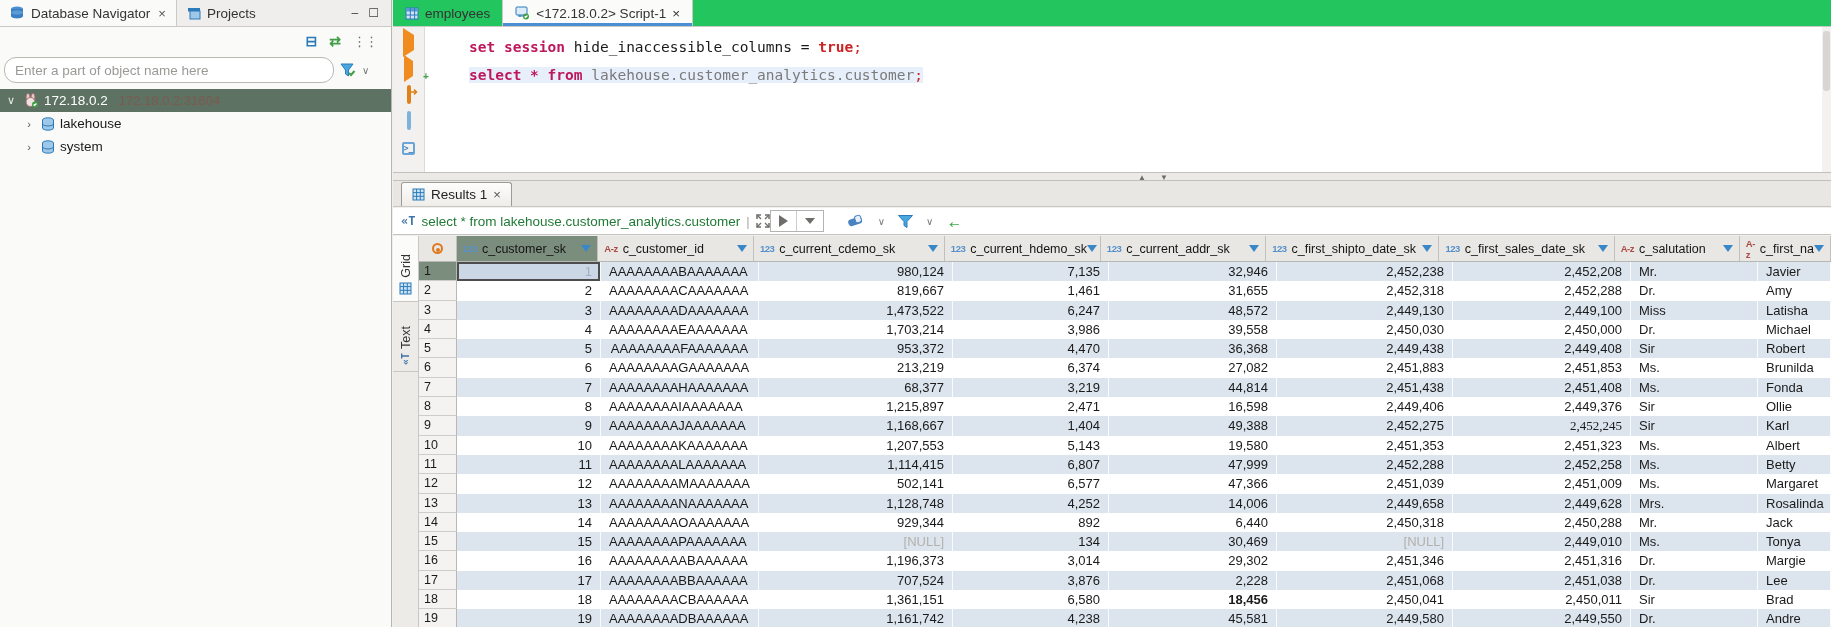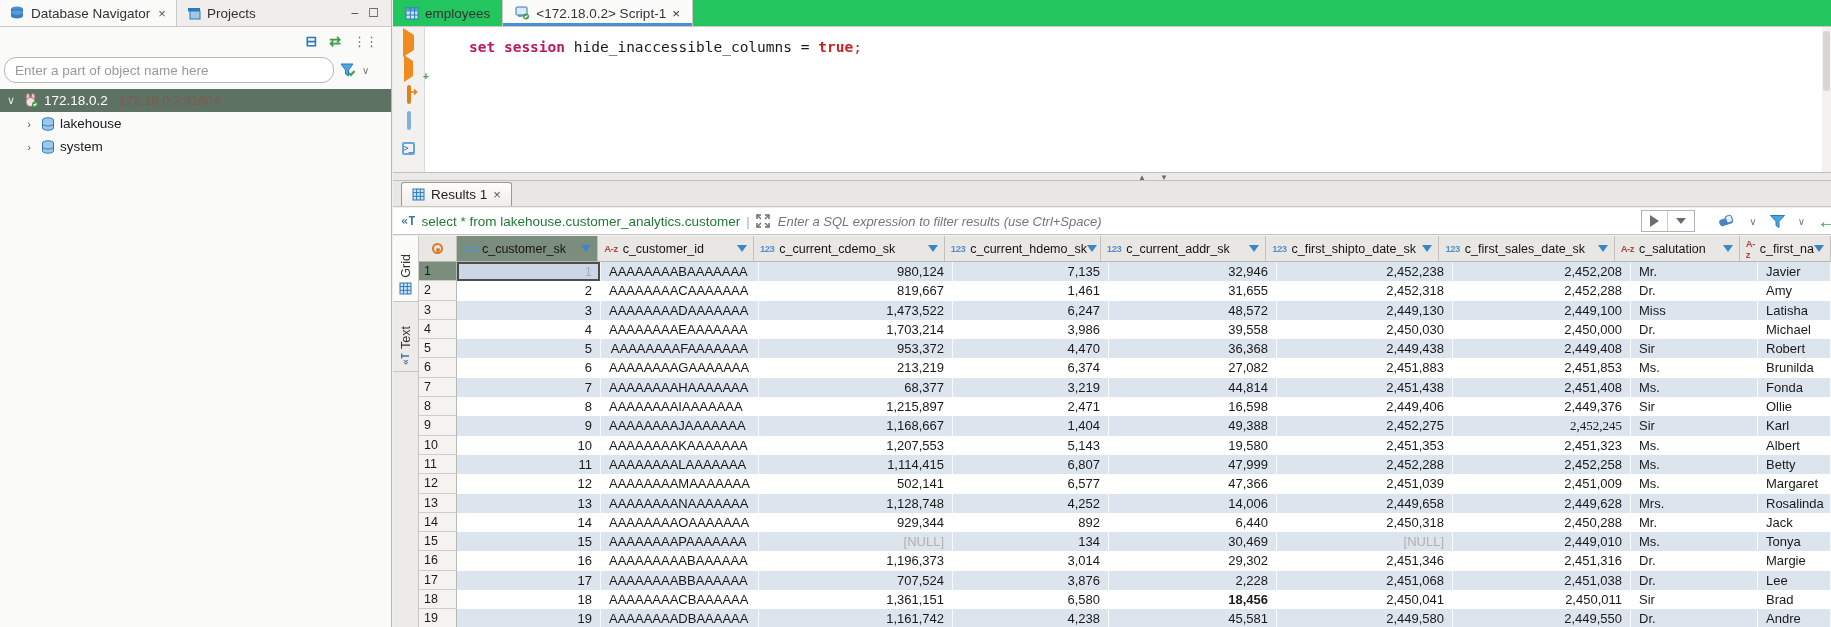--- a/index.html
+++ b/index.html
@@ -225,20 +225,21 @@
       <span style="position:relative;"><span class="tri-orange" style="border-left-width:9px;border-top-width:6px;border-bottom-width:6px;"></span><span class="mini-plus">+</span></span>
       <span><span class="ic-box"><svg width="12" height="12" viewBox="0 0 12 12" style="position:absolute;left:-1px;top:-1px;">
               <path d="M3 6h5M6 3.5L8.5 6 6 8.5" stroke="#e08019" stroke-width="1.6" fill="none"></path>
             </svg></span></span>
       <span><span class="ic-box blue"><span class="bar" style="top:2px;"></span><span class="bar" style="top:5.5px;"></span><span class="bar" style="top:9px;"></span></span></span>
       <span><span class="ic-term">&gt;_</span></span>
     </div>
 
     <div class="sql">
       <div class="sql-line"><span class="kw">set session</span><span> hide_inaccessible_columns = </span><span class="boolv">true</span><span class="semi">;</span></div>
+      <div class="sql-line"><span class="stmt-hl"><span class="kw">select</span><span class="kw"> * </span><span class="kw">from</span><span class="tbl"> lakehouse.customer_analytics.customer</span><span class="semi">;</span></span></div>
     </div>
     <div class="ed-scroll">
         <div class="thumb"></div>
       </div>
   </div>
 
   <div class="splitter">
     <div class="handle">
         <span>▲</span>
         <span>▼</span>
@@ -264,21 +265,20 @@
   <div class="res-filterbar">
     <span class="ic-sqltext">«T</span>
     <span class="filter-query">select * from lakehouse.customer_analytics.customer</span>
     <span class="fb-sep">|</span>
     <span>
       <svg width="14" height="14" viewBox="0 0 14 14">
           <path d="M1 5V1h4M9 1h4v4M13 9v4H9M5 13H1V9" fill="none" stroke="#6f6d6a" stroke-width="1.5"></path>
           <path d="M1 1l4 4M13 1L9 5M13 13L9 9M1 13l4-4" stroke="#6f6d6a" stroke-width="1.3"></path>
         </svg>
     </span>
-    <input class="res-filter-input" style="margin-left: 8px;" placeholder="Enter a SQL expression to filter results (use Ctrl+Space)">
     <div class="fb-right">
       <div class="split-btn">
         <span class="play"></span>
         <span class="divider"></span>
         <span class="caret"></span>
       </div>
       <span style="margin-left:10px;">
         <svg width="20" height="15" viewBox="0 0 20 15">
             <rect x="2" y="4" width="14" height="7" rx="3" transform="rotate(-18 9 7)" fill="#4a84c0"></rect>
             <rect x="9" y="1.5" width="6" height="7" rx="2" transform="rotate(-18 12 5)" fill="#e8f0f8" stroke="#4a84c0"></rect>

